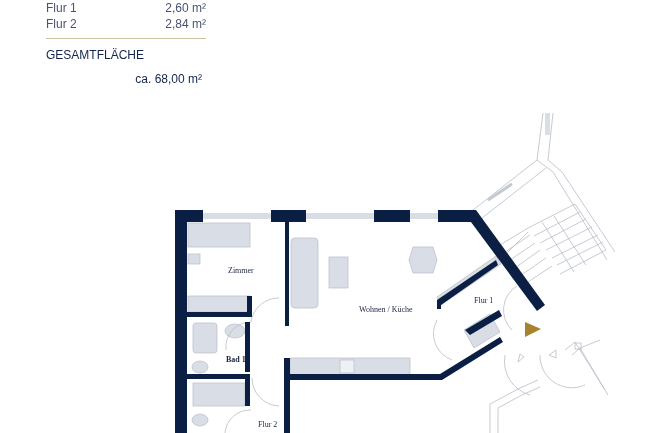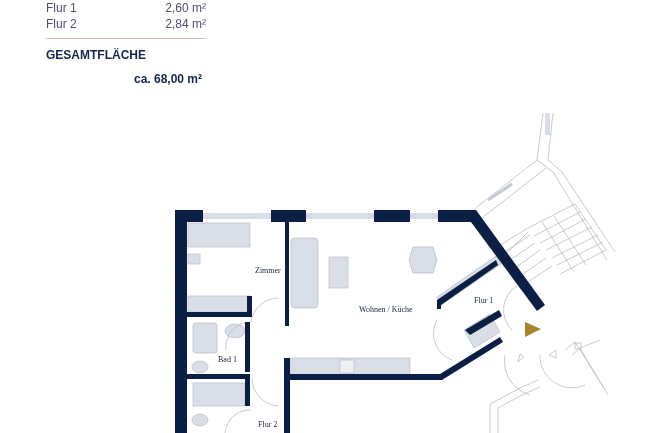--- a/index.html
+++ b/index.html
@@ -2,21 +2,21 @@
 <html><head>
   <meta charset="utf-8">
   <style>
     html, body { margin: 0; padding: 0; background: #ffffff; }
     body { width: 650px; height: 433px; position: relative; overflow: hidden; font-family: "Liberation Sans", sans-serif; }
     .area-table { position: absolute; left: 46px; top: 0; width: 160px; color: #4a5270; }
     .area-row { position: absolute; left: 0; width: 160px; height: 16px; font-size: 12px; line-height: 16px; }
     .area-row .name { position: absolute; left: 0; }
     .area-row .value { position: absolute; right: 0; }
     .divider { position: absolute; left: 0; top: 38px; width: 160px; height: 1px; background: #cdbf9f; }
-    .total { position: absolute; left: 0; top: 47px; width: 160px; height: 16px; font-size: 12px; line-height: 16px; font-weight: bold; color: #13254a; }
+    .total { position: absolute; left: 0; top: 47px; width: 160px; height: 16px; font-size: 12px; line-height: 16px; font-weight: normal; color: #13254a; }
     .total .name { position: absolute; left: 0; }
     .total .value { position: absolute; right: 4px; margin-top: 24px; }
     svg.plan { position: absolute; left: 0; top: 0; }
     .room-label { position: absolute; font-family: "Liberation Serif", serif; font-size: 8px; color: #1a2440; white-space: nowrap; }
   </style>
 </head>
 <body>
 
 <div class="area-table">
   <div class="area-row" style="top:0px;">
@@ -123,17 +123,17 @@
     <rect x="284" y="374" width="6" height="59"></rect>
     <rect x="284" y="358" width="6" height="20"></rect>
     <polygon points="286,374 440,374 500,337 503,342 442,380 286,380"></polygon>
     <polygon points="437,300 496,260 498,265 441,305 441,309 437,309"></polygon>
     <polygon points="465,330 499,310 502,316 470,335"></polygon>
   </g>
 
   <polygon points="525,322 541,329 525,337" fill="#a8832e"></polygon>
 </svg>
 
-<span class="room-label" style="left:228px; top:266px;margin-left:27px;">Zimmer</span>
-<span class="room-label" style="left:218px; top:355px;">Bad 1</span>
+<span class="room-label" style="left:228px; top:266px;">Zimmer</span>
+<span class="room-label" style="left:226px; top:355px;font-weight:bold;">Bad 1</span>
 <span class="room-label" style="left:258px; top:420px;">Flur 2</span>
 <span class="room-label" style="left:359px; top:305px;">Wohnen / Küche</span>
 <span class="room-label" style="left:474px; top:296px;">Flur 1</span>
 
 </body></html>

